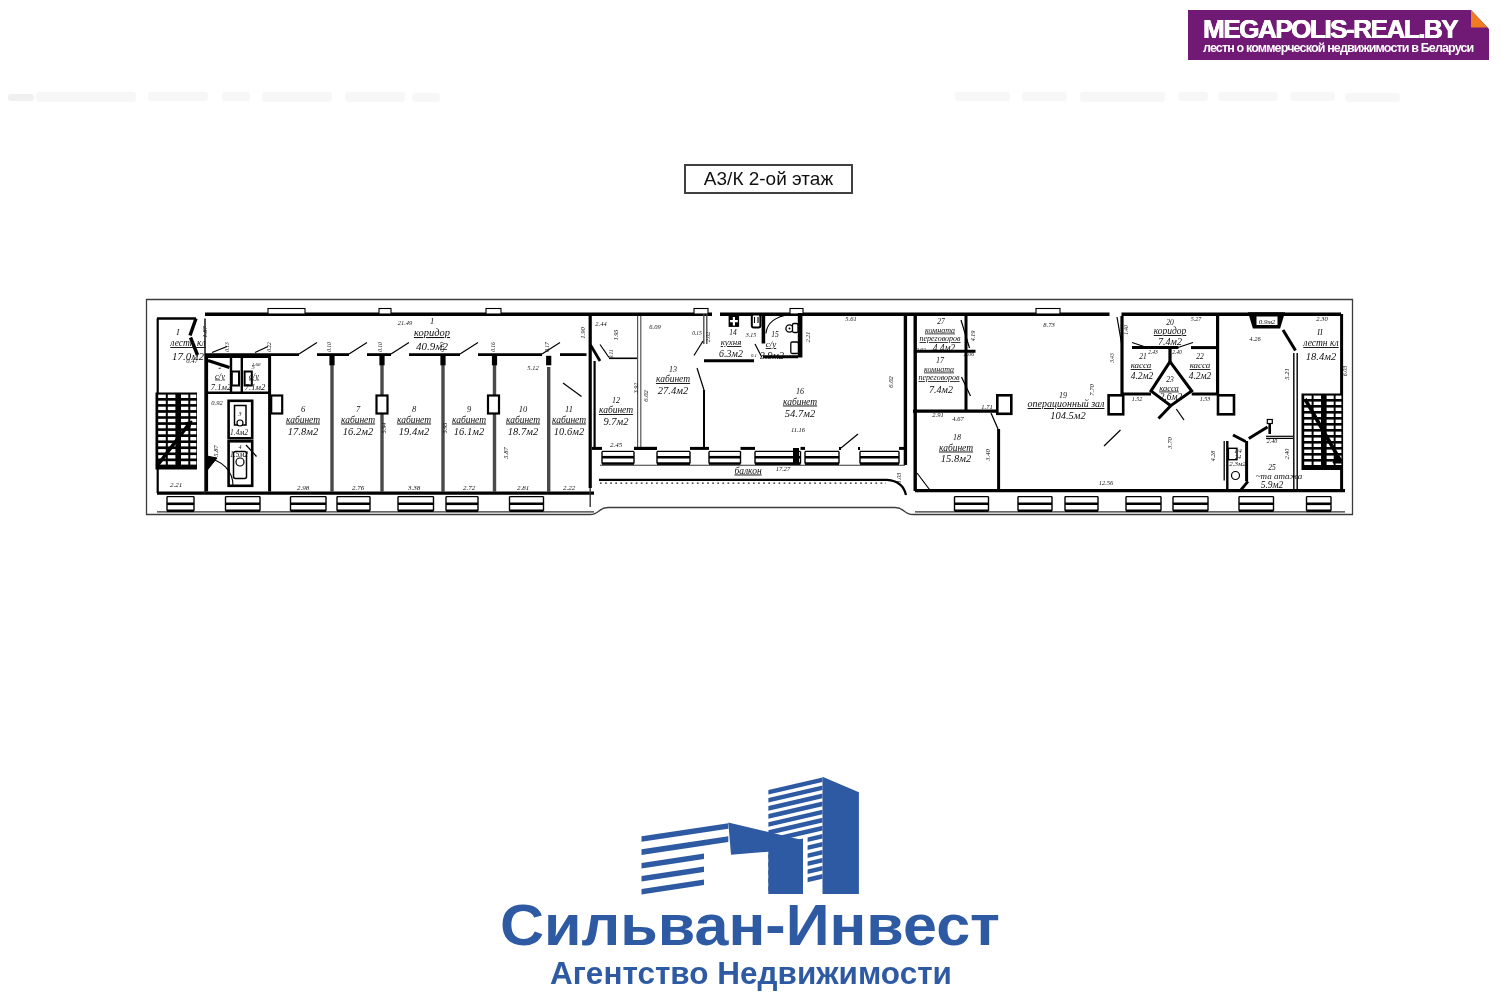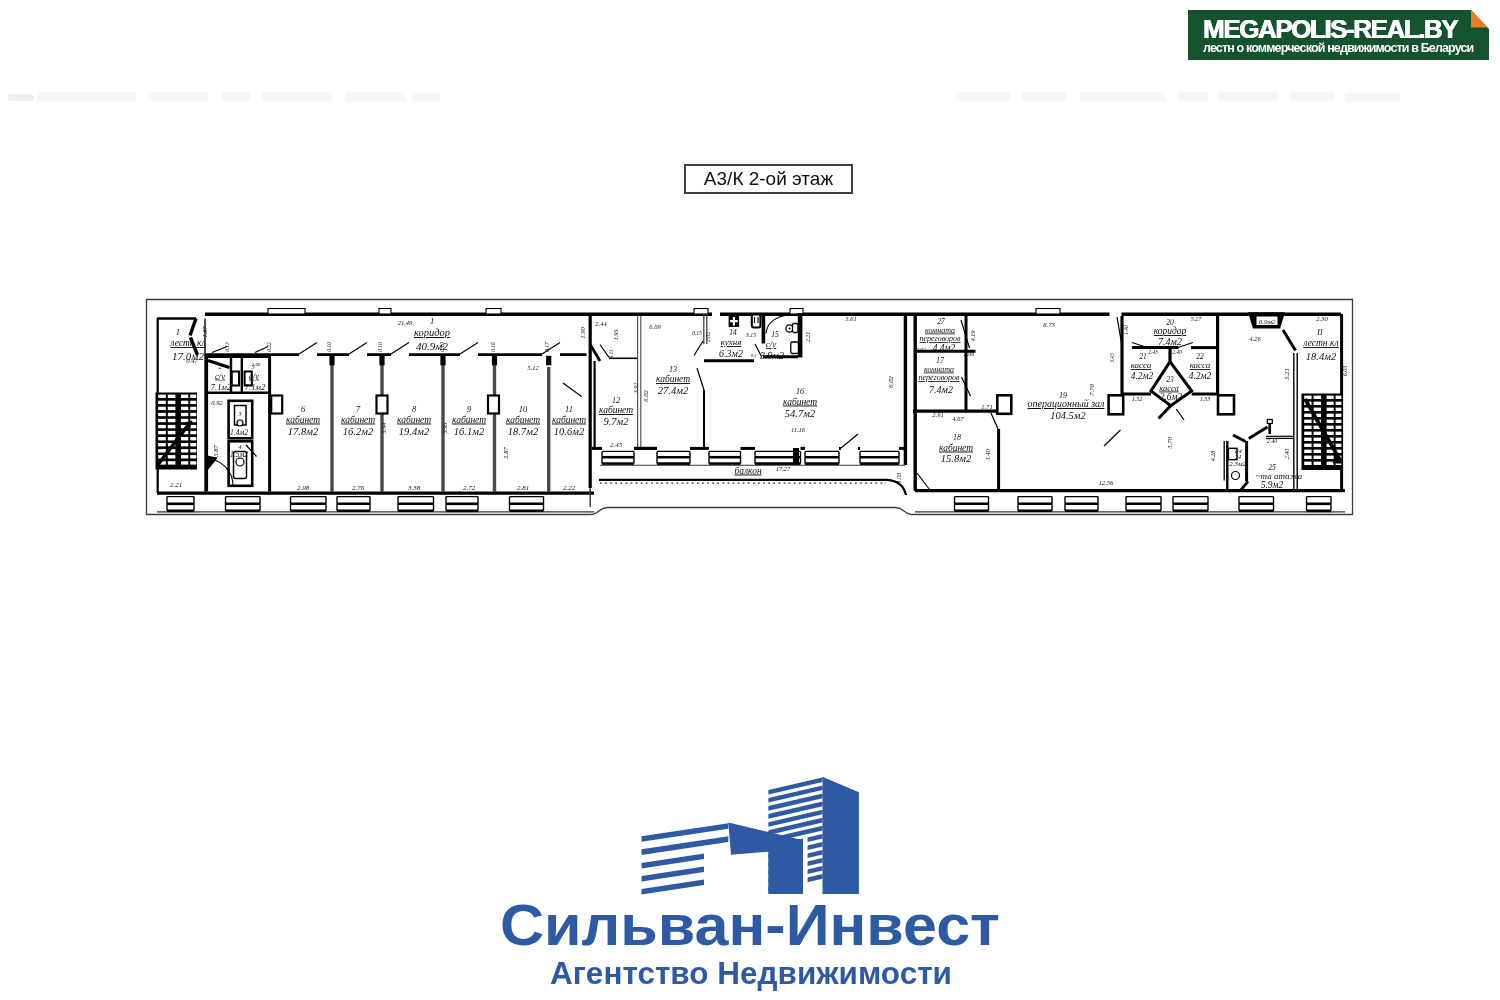--- a/index.html
+++ b/index.html
@@ -1,17 +1,17 @@
 <!DOCTYPE html>
 <html><head><meta charset="utf-8">
 <style>
 html,body{margin:0;padding:0;width:1500px;height:1000px;background:#fff;overflow:hidden;}
 *{font-family:"Liberation Sans",sans-serif;}
 .abs{position:absolute;}
-#banner{left:1188px;top:10px;width:301px;height:50px;background:#14532d;}
+#banner{left:1188px;top:10px;width:301px;height:50px;background:#701a75;}
 #btitle{position:absolute;left:15px;top:4px;color:#fff;font-weight:bold;font-size:26px;letter-spacing:-1.45px;white-space:nowrap;text-shadow:0.6px 0 0 #fff,-0.3px 0 0 #fff;}
 #bsub{position:absolute;left:15px;top:31px;color:#fff;font-weight:bold;font-size:12.5px;letter-spacing:-0.85px;white-space:nowrap;}
 #titlebox{left:684px;top:164px;width:165px;height:26px;border:2px solid #404040;background:#fff;text-align:center;}
 #titlebox span{font-size:19px;color:#111;line-height:26px;}
 .wm{position:absolute;background:#f2f2f2;height:9px;border-radius:3px;}
 #plan text{font-family:"Liberation Serif",serif;font-style:italic;fill:#101010;}
 </style></head><body>
 
 <div class="abs wm" style="left:8px;top:94px;width:26px;height:7px;background:#f0f0f0"></div>
 <div class="abs wm" style="left:36px;top:92px;width:100px;height:10px;background:#f7f7f7"></div>

